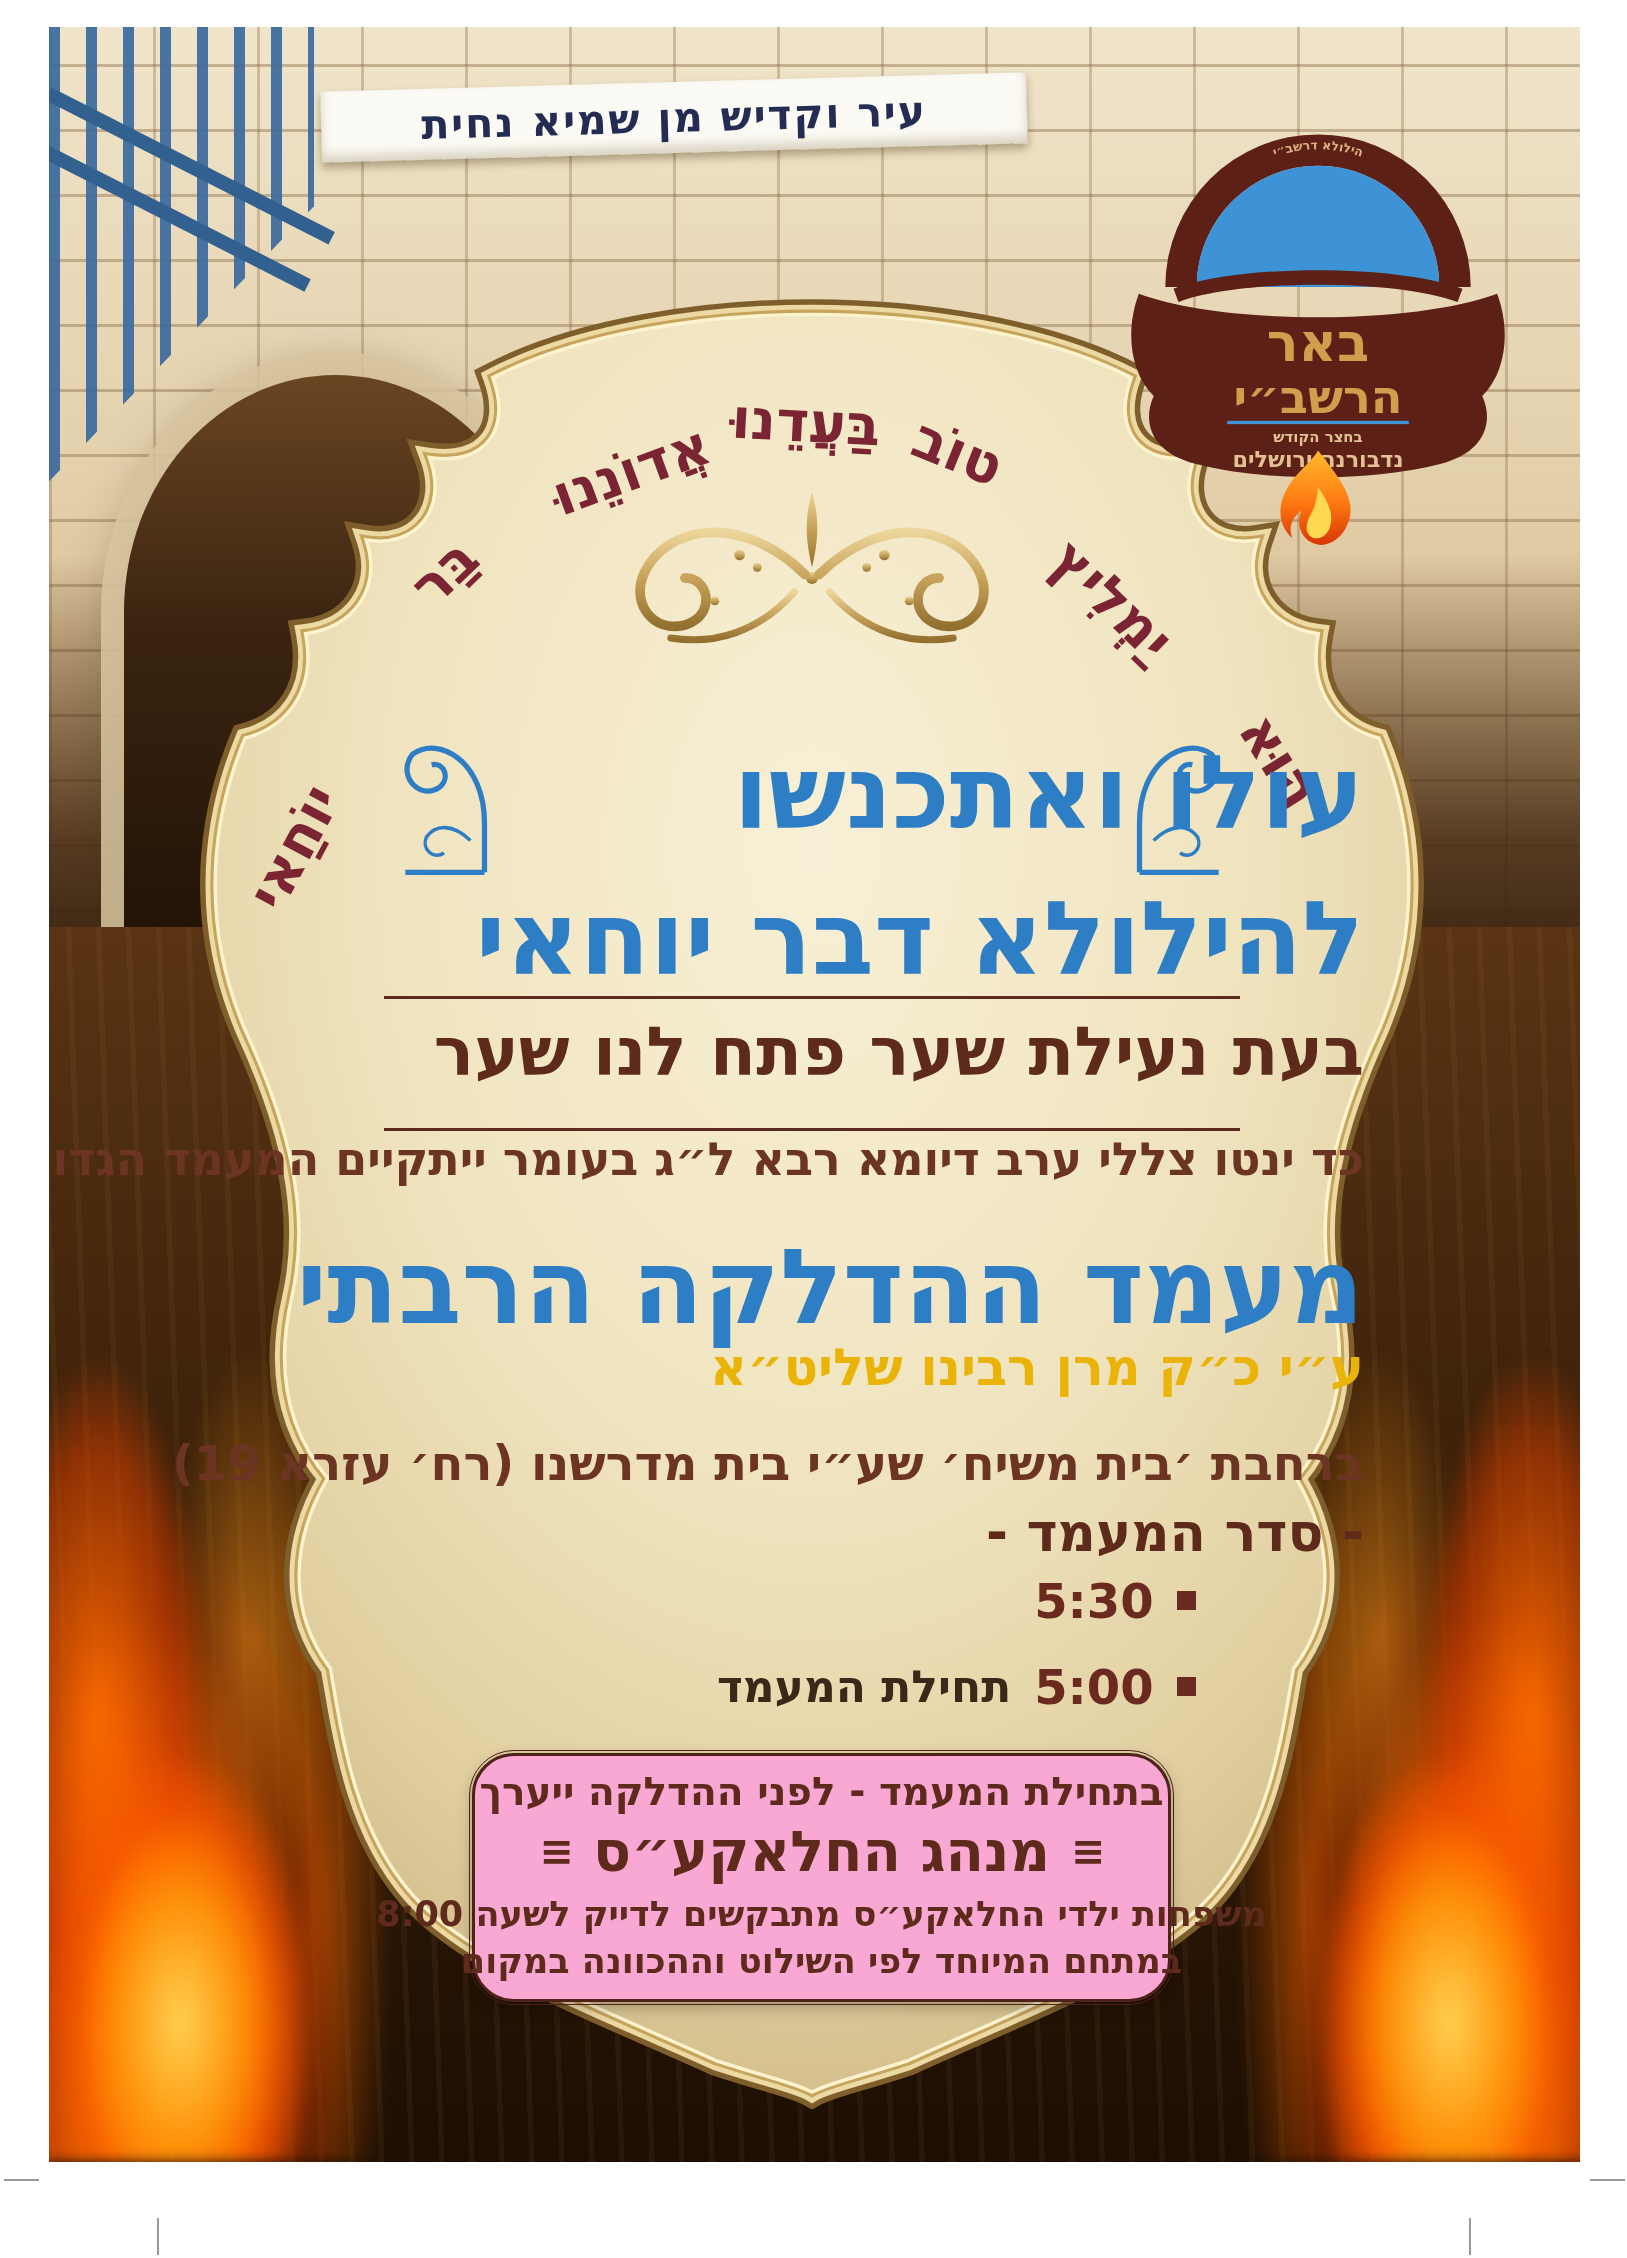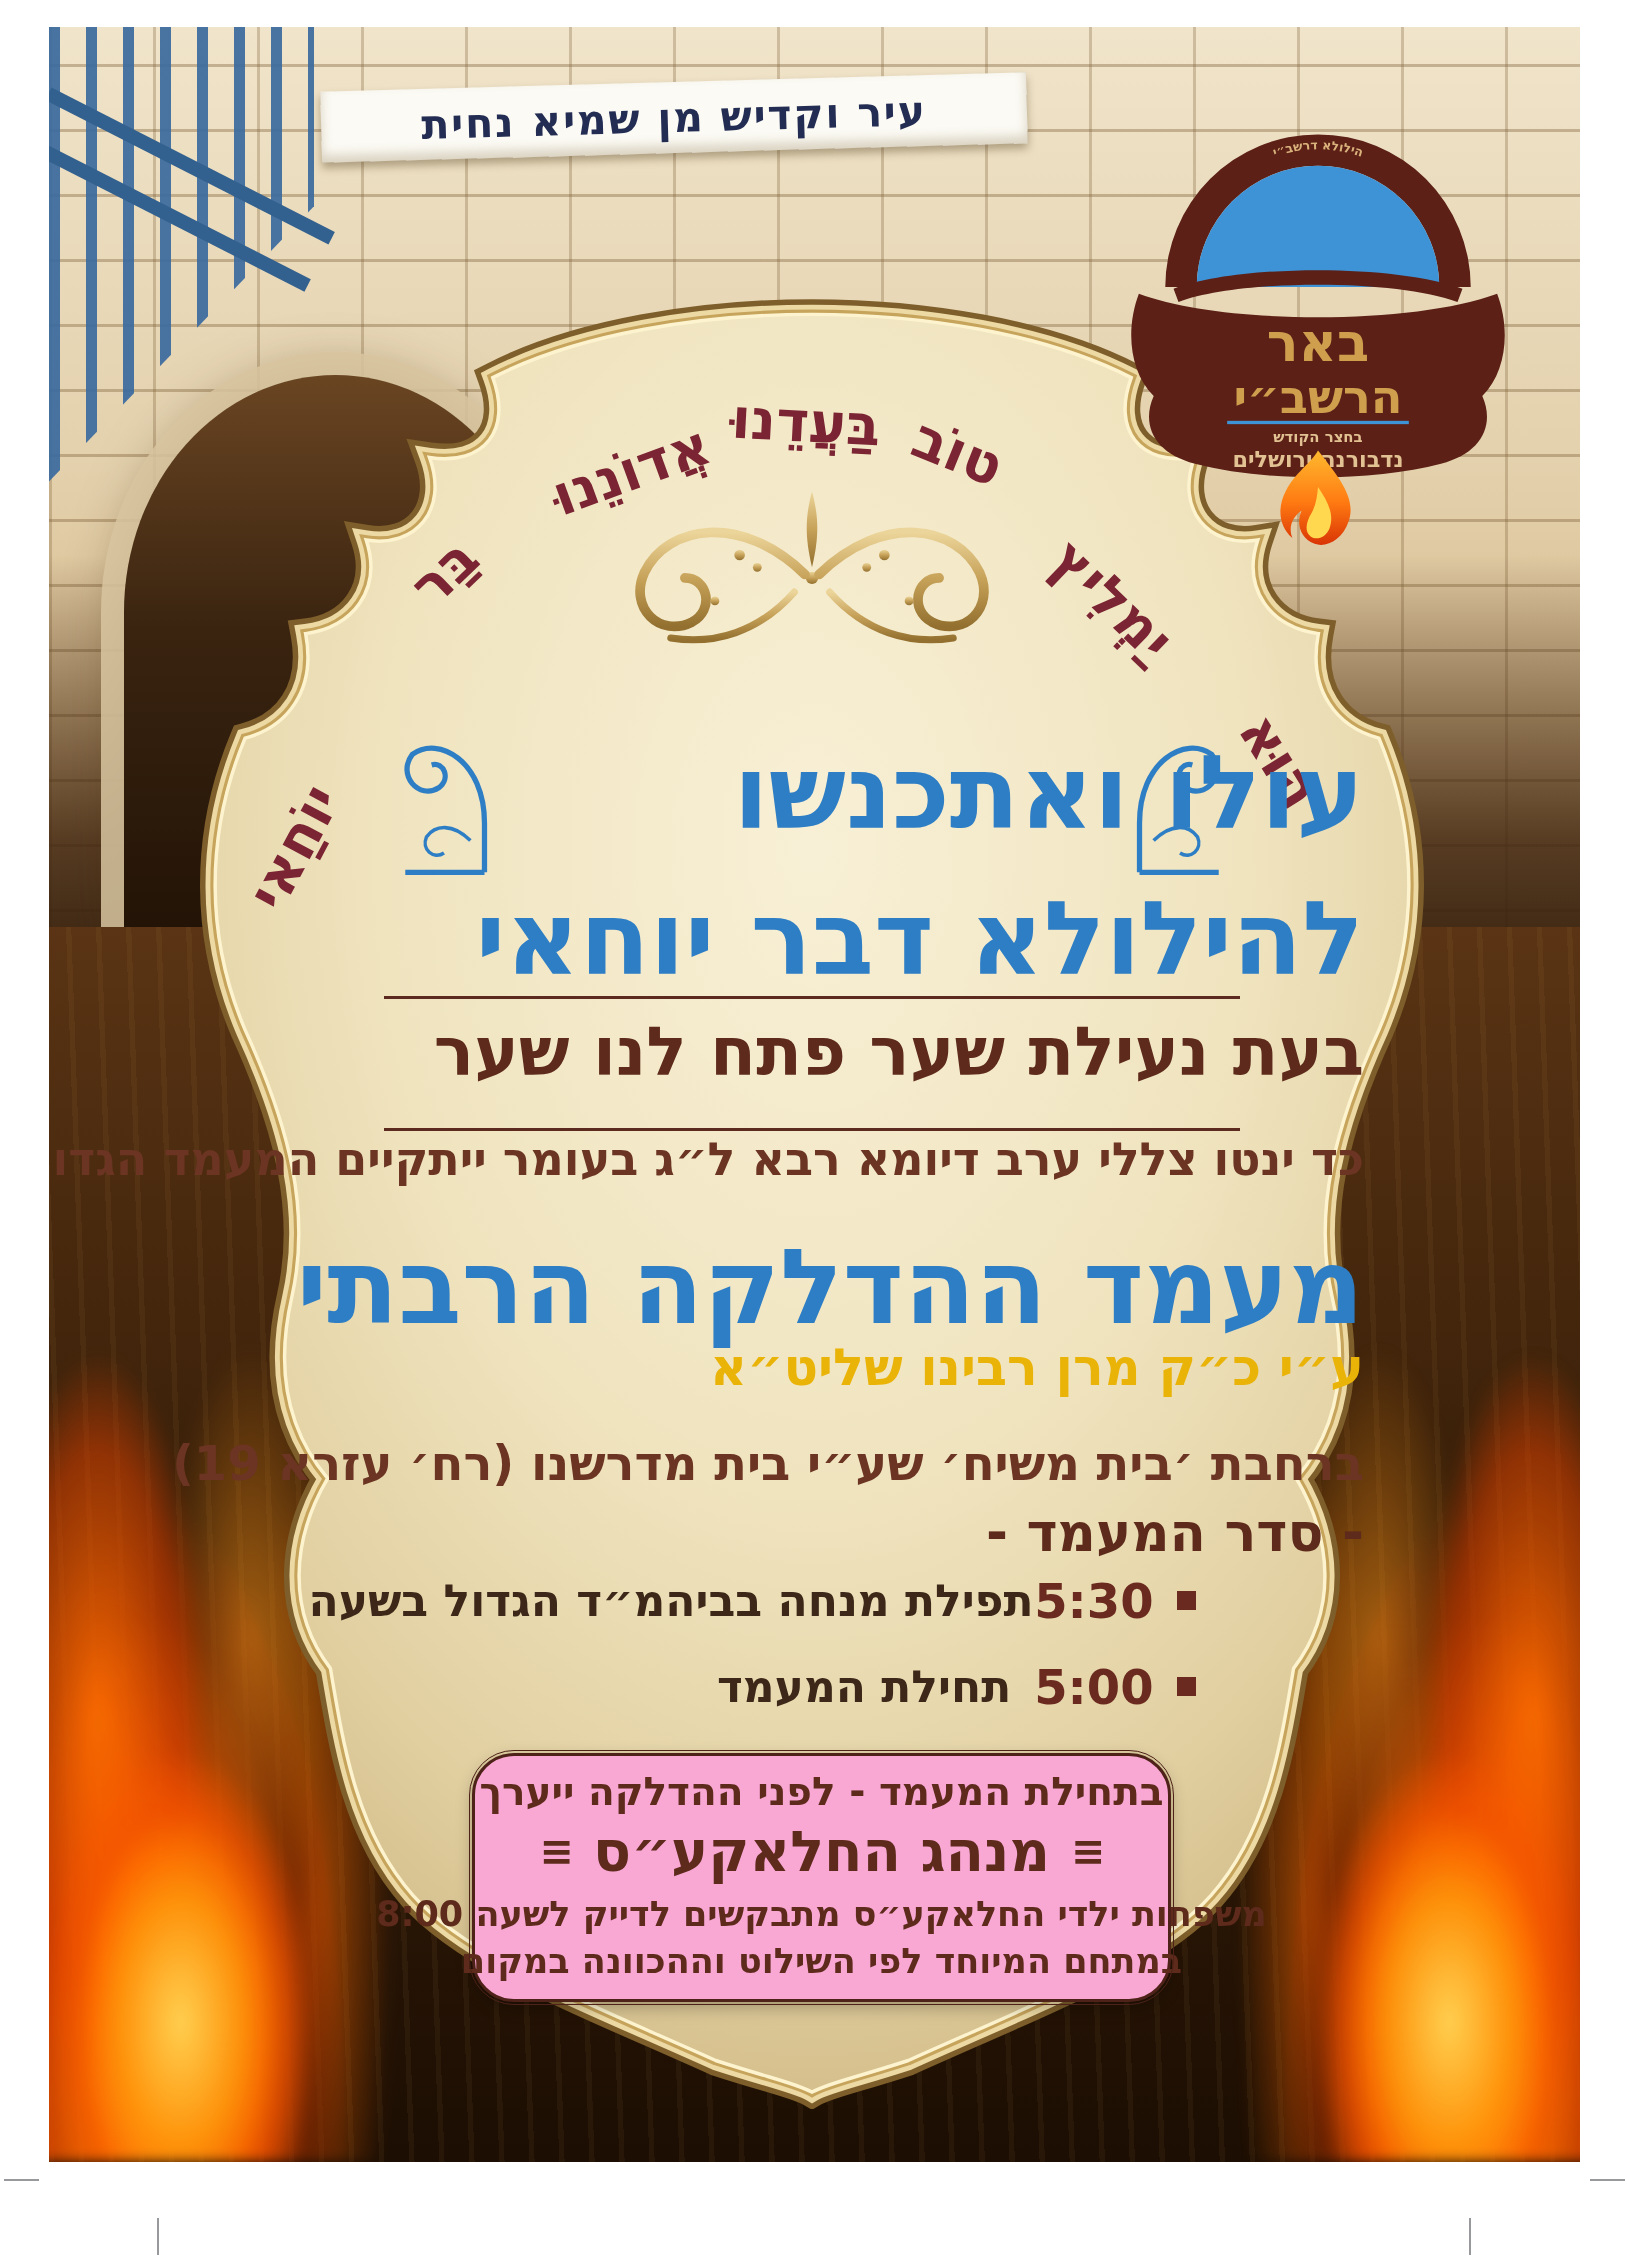--- a/index.html
+++ b/index.html
@@ -200,21 +200,20 @@
     <div class="stack-line intro">כד ינטו צללי ערב דיומא רבא ל״ג בעומר ייתקיים המעמד הגדול</div>
     <div class="stack-line title-blue event">מעמד ההדלקה הרבתי</div>
     <div class="stack-line by">ע״י כ״ק מרן רבינו שליט״א</div>
     <div class="stack-line loc">ברחבת ׳בית משיח׳ שע״י בית מדרשנו (רח׳ עזרא 19)</div>
     <div class="stack-line seder">- סדר המעמד -</div>
 
     <div class="sched">
       <div class="srow">
         <span class="sq"></span>
         <span class="stime">5:30</span>
-        <span class="slabel">תפילת מנחה בביהמ״ד הגדול בשעה</span>
       </div>
       <div class="srow">
         <span class="sq"></span>
         <span class="stime">5:00</span>
         <span class="slabel">תחילת המעמד</span>
       </div>
     </div>
 
     <div class="nbox">
       <div class="nb1">בתחילת המעמד - לפני ההדלקה ייערך</div>

